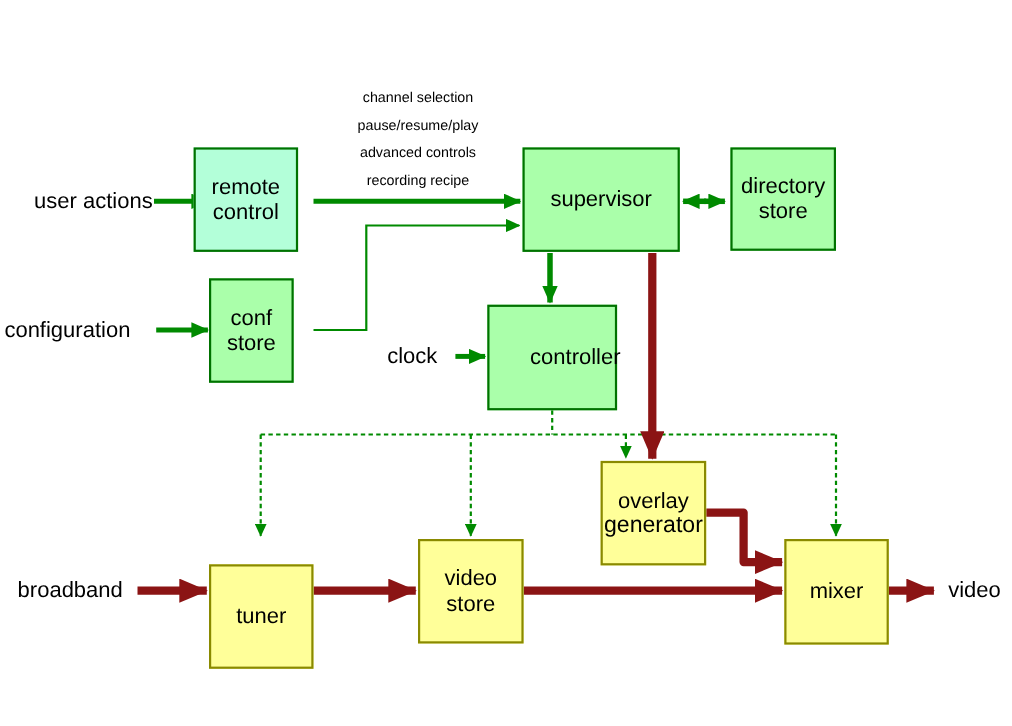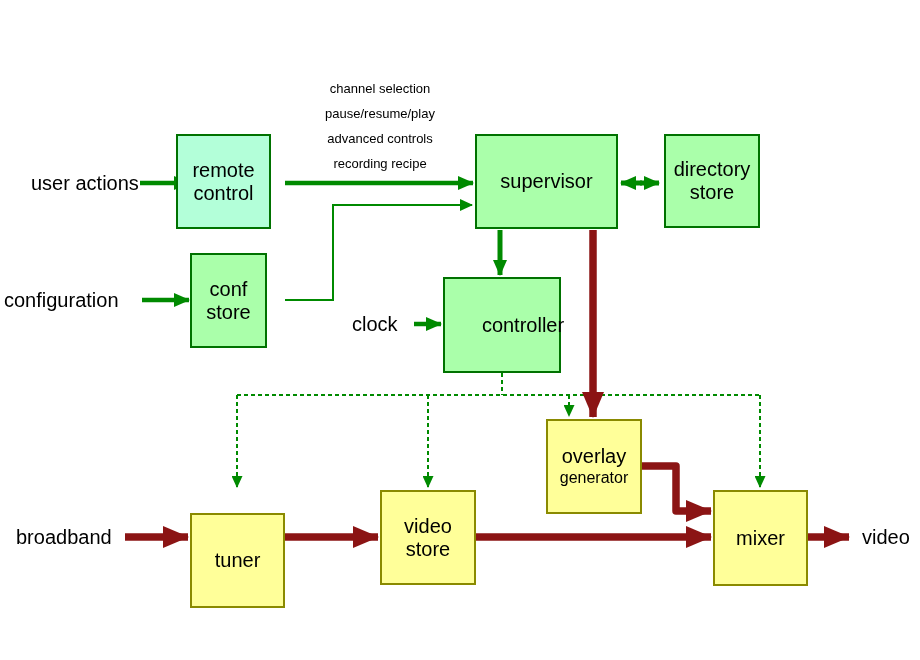--- a/index.html
+++ b/index.html
@@ -6,21 +6,21 @@
   .canvas{position:relative;width:920px;height:660px;overflow:hidden;
           background:var(--background,#fff);color:var(--text,#000);
           font-family:"Liberation Sans",sans-serif;}
   .edges{position:absolute;left:0;top:0;width:920px;height:660px;}
   .box{position:absolute;display:flex;flex-direction:column;align-items:center;
        justify-content:center;text-align:center;font-size:20px;line-height:23px;
        box-sizing:border-box;}
   .box.green{background:var(--box-green-fill);border:2px solid var(--border-green);}
   .box.mint{background:var(--box-mint-fill);border:2px solid var(--border-green);}
   .box.yellow{background:var(--box-yellow-fill);border:2px solid var(--border-olive);}
-  .small-line{font-size:16px;line-height:20px;}
+  .small-line{font-size:21px;line-height:20px;}
   .ext-label{position:absolute;font-size:20px;line-height:24px;white-space:nowrap;}
   .annotation{position:absolute;left:255px;top:76px;width:250px;text-align:center;
               font-size:13px;line-height:25px;}
   .g-thick{stroke:var(--arrow-green);stroke-width:4.5;fill:none;}
   .g-med{stroke:var(--arrow-green);stroke-width:5;fill:none;}
   .g-thin{stroke:var(--arrow-green);stroke-width:2;fill:none;}
   .g-dot{stroke:var(--arrow-green);stroke-width:2;fill:none;stroke-dasharray:4 3;}
   .m-thick{stroke:var(--arrow-maroon);stroke-width:7.5;fill:none;stroke-linejoin:round;}
   .g-head{fill:var(--arrow-green);}
   .m-head{fill:var(--arrow-maroon);}

